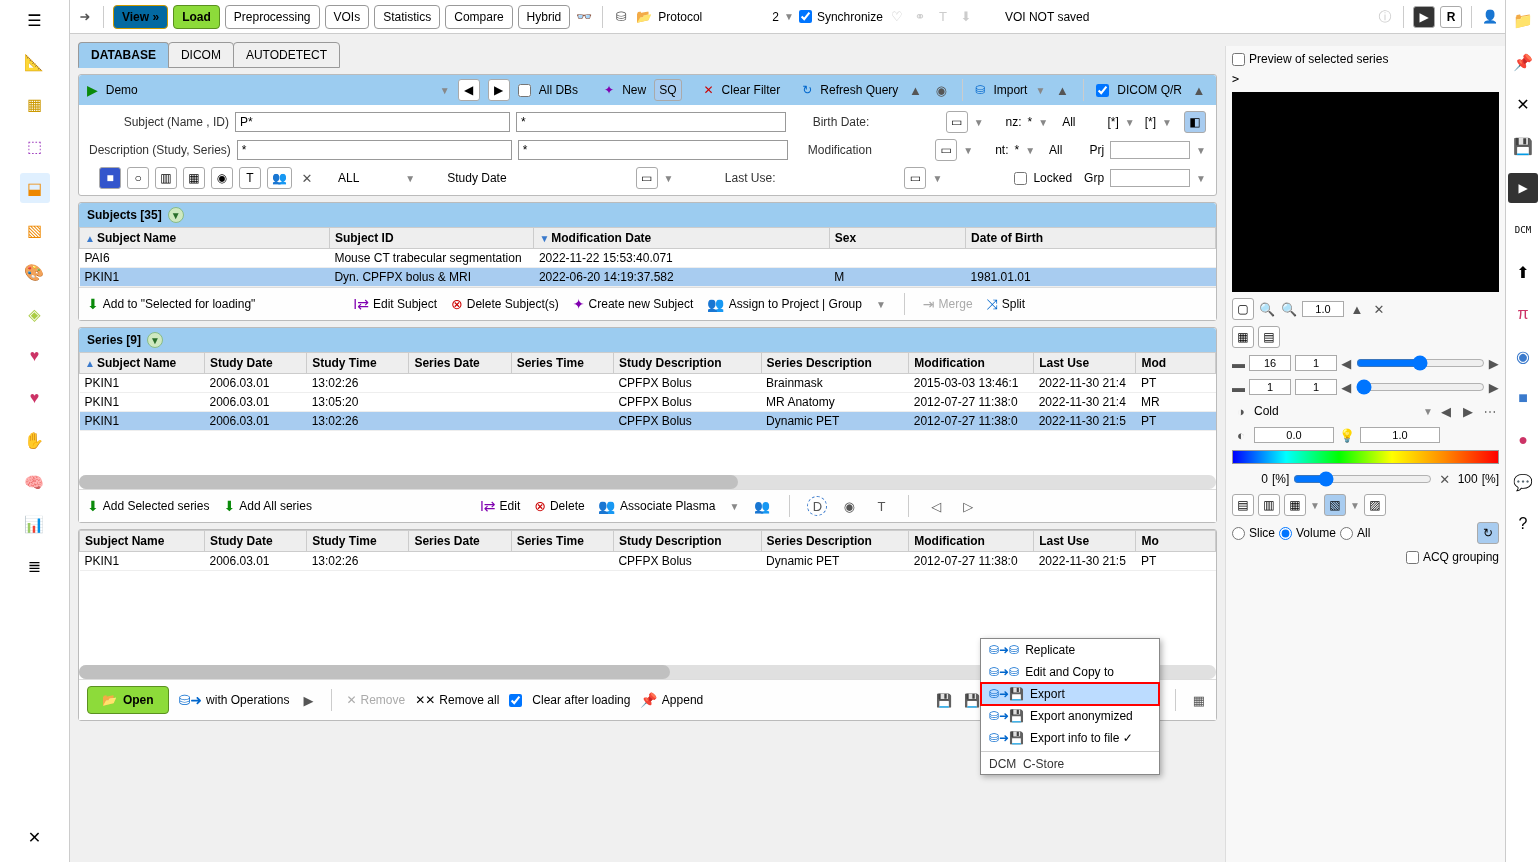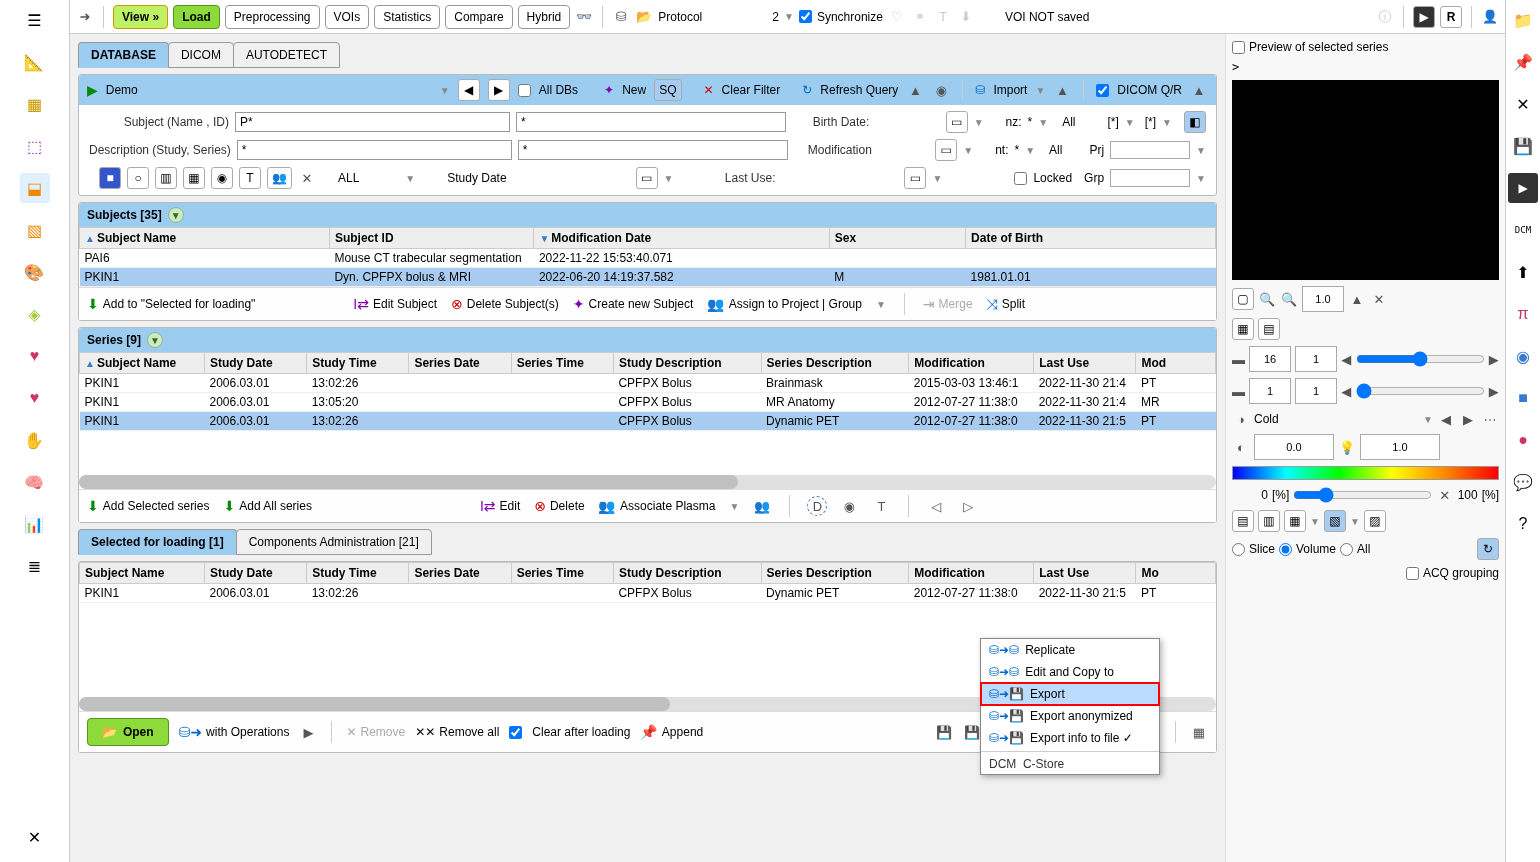--- a/index.html
+++ b/index.html
@@ -5,25 +5,25 @@
 * { box-sizing: border-box; margin: 0; padding: 0; font-family: Arial, sans-serif; font-size: 12px; }
 body { background: #f0f0f0; width: 1540px; height: 862px; overflow: hidden; position: relative; }
 .app { display: flex; height: 100%; }
 .left-sidebar { width: 70px; background: #fff; border-right: 1px solid #ccc; display: flex; flex-direction: column; align-items: center; padding-top: 5px; gap: 12px; }
 .right-sidebar { width: 35px; background: #fff; border-left: 1px solid #ccc; display: flex; flex-direction: column; align-items: center; padding-top: 5px; gap: 12px; }
 .sb-icon { width: 30px; height: 30px; display: flex; align-items: center; justify-content: center; cursor: pointer; border-radius: 3px; font-size: 16px; }
 .sb-icon.sel { background: #e0f0ff; }
 .main { flex: 1; display: flex; flex-direction: column; }
 .topbar { height: 34px; background: #fff; border-bottom: 1px solid #ccc; display: flex; align-items: center; padding: 0 6px; gap: 5px; }
 .btn { padding: 4px 8px; border: 1px solid #999; border-radius: 4px; background: #fff; cursor: pointer; font-size: 12px; }
-.btn.yellow { background: #bef264; border-color: #cc9900; font-weight: bold; }
+.btn.yellow { background: #0369a1; border-color: #cc9900; font-weight: bold; }
 .btn.green { background: #8ddb3a; border-color: #5a9020; font-weight: bold; }
 .content { flex: 1; display: flex; overflow: hidden; }
 .db-pane { flex: 1; padding: 8px; display: flex; flex-direction: column; gap: 6px; overflow: hidden; }
-.preview-pane { width: 280px; background: #f8f8f8; border-left: 1px solid #ddd; padding: 6px; display: flex; flex-direction: column; gap: 6px; }
+.preview-pane { width: 280px; background: #f8f8f8; border-left: 1px solid #ddd; padding: 6px; display: flex; flex-direction: column; gap: 6px; margin-top: 12px; }
 .tab-row { display: flex; gap: 0; }
 .tab { padding: 5px 12px; border: 1px solid #999; background: #f0f0f0; cursor: pointer; border-radius: 4px 4px 0 0; margin-right: -1px; }
 .tab.active { background: #9cccf0; border-bottom-color: #9cccf0; font-weight: bold; }
 .panel { border: 1px solid #bbb; background: #fff; border-radius: 3px; padding: 0; }
 .query-bar { background: #9cccf0; padding: 4px 8px; display: flex; align-items: center; gap: 8px; border-radius: 3px 3px 0 0; }
 .play { color: #0a8a0a; font-size: 14px; }
 .query-filters { padding: 6px 10px; display: flex; flex-direction: column; gap: 6px; }
 .filter-row { display: flex; align-items: center; gap: 6px; }
 .lbl { min-width: 140px; text-align: right; color: #333; }
 .txt { border: 1px solid #999; padding: 2px 4px; height: 20px; }
@@ -45,21 +45,21 @@
 .bottom-tabs { display: flex; gap: 0; }
 .footer-bar { padding: 6px 8px; display: flex; align-items: center; gap: 10px; background: #fefefe; border-top: 1px solid #ddd; }
 .btn-open { background: #8ddb3a; padding: 6px 14px; border: 1px solid #5a9020; border-radius: 4px; font-weight: bold; cursor: pointer; display: flex; align-items: center; gap: 6px; }
 .popup-menu { position: absolute; left: 980px; top: 638px; width: 180px; background: #fff; border: 1px solid #888; box-shadow: 2px 2px 6px rgba(0,0,0,0.3); z-index: 100; }
 .popup-item { padding: 4px 8px; display: flex; align-items: center; gap: 6px; cursor: pointer; }
 .popup-item.hl { background: #bcdcff; outline: 2px solid red; outline-offset: -1px; }
 .popup-sep { border-top: 1px solid #ccc; margin: 2px 0; }
 .popup-sect { padding: 3px 8px; font-family: monospace; font-size: 11px; color: #333; }
 .preview-img { width: 100%; height: 200px; background: #000; }
 .slider-row { display: flex; align-items: center; gap: 4px; font-size: 11px; }
-.num-box { width: 42px; border: 1px solid #aaa; padding: 1px 3px; text-align: center; font-size: 11px; height: 26px; }
+.num-box { width: 42px; border: 1px solid #aaa; padding: 1px 3px; text-align: center; font-size: 11px; height: 16px; }
 .slider { flex: 1; }
 .spectrum { height: 14px; background: linear-gradient(to right, #0000ff, #00ffff, #00ff00, #ffff00, #ff8800, #ff0000); border: 1px solid #999; }
 .sep { width: 1px; height: 22px; background: #ccc; margin: 0 4px; }
 .mini-ic { width: 18px; height: 18px; display: inline-flex; align-items: center; justify-content: center; cursor: pointer; font-size: 13px; color: #555; }
 .small-input { width: 80px; border: 1px solid #aaa; height: 18px; padding: 0 3px; }
 .cb { width: 13px; height: 13px; }
 .dropdown-caret { color: #888; font-size: 10px; }
 .scroll-strip { height: 14px; background: #e0e0e0; border-radius: 7px; margin-top: 4px; position: relative; }
 .scroll-thumb { position: absolute; left: 0; height: 100%; background: #c0c0c0; border-radius: 7px; }
 .red-box { outline: 2px solid red; outline-offset: -1px; border-radius: 2px; }
@@ -417,24 +417,20 @@
             <span class="sep"></span>
             <span class="mini-ic blue-ic" style="outline:1px dashed #3a7acc; border-radius:50%; padding:2px">D</span>
             <span class="mini-ic">◉</span>
             <span class="mini-ic">T</span>
             <span class="sep"></span>
             <span class="mini-ic">◁</span>
             <span class="mini-ic">▷</span>
           </div>
         </div>
 
-        <div class="bottom-tabs">
-          <div class="tab active">Selected for loading  [1]</div>
-          <div class="tab">Components Administration [21]</div>
-        </div>
         <div class="panel">
           <table>
             <colgroup>
                 <col style="width:11%">
                 <col style="width:9%">
                 <col style="width:9%">
                 <col style="width:9%">
                 <col style="width:9%">
                 <col style="width:13%">
                 <col style="width:13%">

